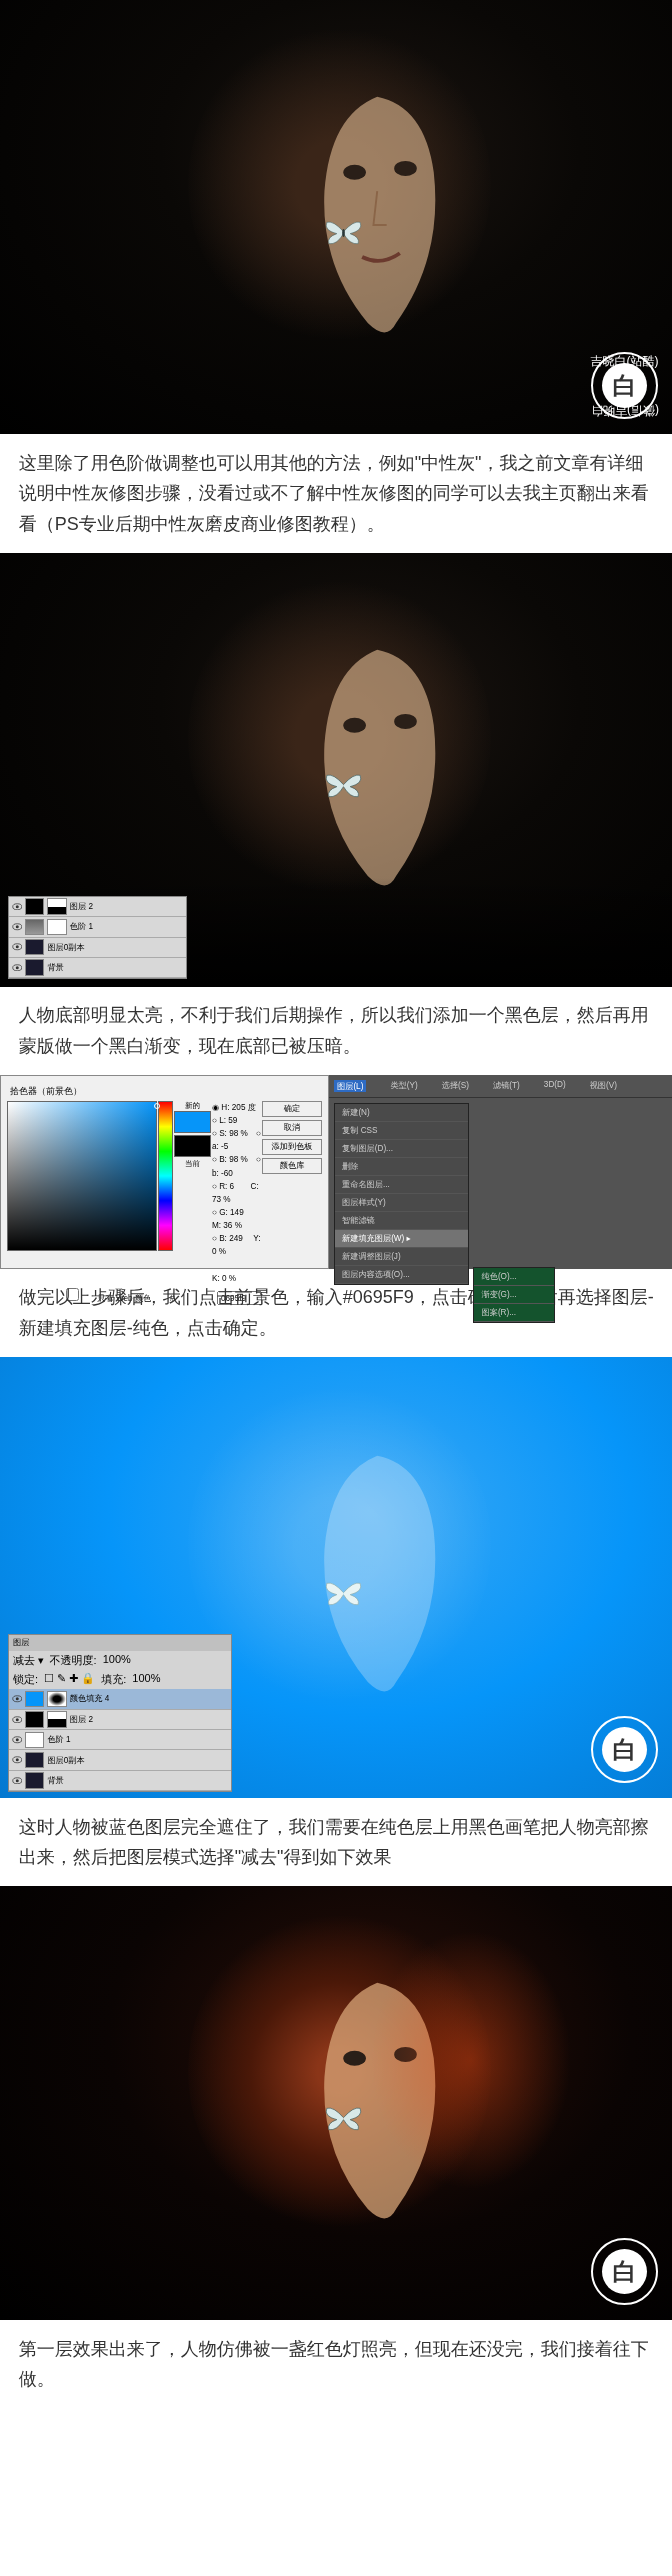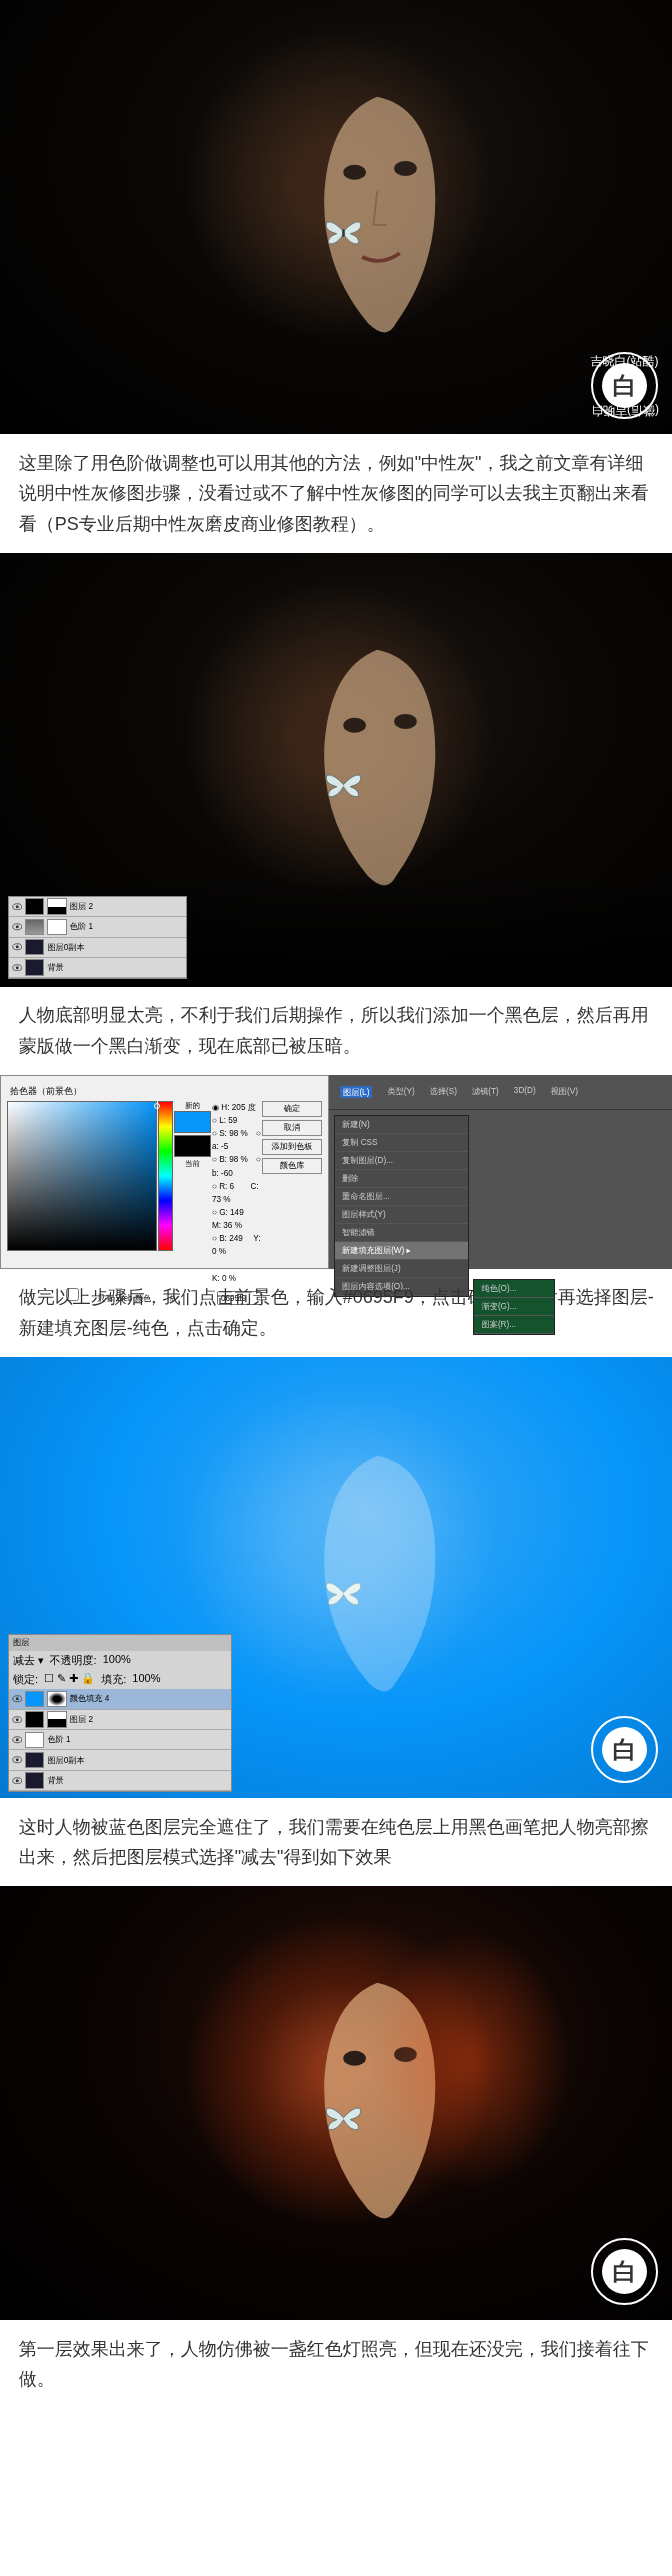--- a/index.html
+++ b/index.html
@@ -32,21 +32,21 @@
 .cp-gradient { width: 150px; height: 150px; background: linear-gradient(to bottom, transparent, #000), linear-gradient(to right, #fff, #0695f9); position: relative; border: 0.7px solid #666; }
 .cp-hue { width: 15px; height: 150px; background: linear-gradient(to bottom, #f00, #ff0, #0f0, #0ff, #00f, #f0f, #f00); border: 0.7px solid #666; }
 .cp-preview { width: 37px; }
 .cp-new { width: 37px; height: 22.4px; background: #0695f9; border: 0.7px solid #666; margin-bottom: 1.5px; }
 .cp-values { font-size: 8.2px; line-height: 1.6; flex: 1; }
 .cp-buttons { width: 60px; display: flex; flex-direction: column; gap: 3px; }
 .cp-btn { font-size: 8.2px; padding: 1.5px 4.5px; background: #f0f0f0; border: 0.7px solid #888; text-align: center; }
 .cp-hex { font-size: 8.2px; padding: 3px; }
 .cp-hex input { width: 45px; font-size: 8.2px; padding: 0.7px 2.2px; margin-left: 40px; }
 .menu-panel { flex: 1; background: #535353; color: #ccc; font-size: 8.2px; }
-.menu-bar { background: #535353; padding: 11px; display: flex; gap: 15px; border-bottom: 0.7px solid #333; }
+.menu-bar { background: #535353; padding: 5px; display: flex; gap: 24px; border-bottom: 0.7px solid #333; }
 .menu-dropdown { background: #4a4a4a; border: 0.7px solid #222; width: 135px; margin: 4.5px; }
 .menu-item { padding: 3px 7.5px; border-bottom: 0.7px solid #555; }
 .menu-item.highlight { background: #737373; color: #fff; }
 .submenu { position: relative; left: 120px; top: -22.4px; background: #14532d; border: 0.7px solid #222; width: 82px; margin-left: 24px; }
 .layers-panel-2 { position: absolute; left: 7.5px; top: 277px; width: 224px; background: #d4d4d4; border: 0.7px solid #888; font-size: 8.2px; }
 .lp2-header { background: #c0c0c0; padding: 2.2px 4.5px; display: flex; justify-content: space-between; }
 .lp2-controls { padding: 2.2px 4.5px; display: flex; gap: 6px; font-size: 11px; }
 .eye-svg { width: 10.5px; height: 7.5px; }
 </style>
 </head>

